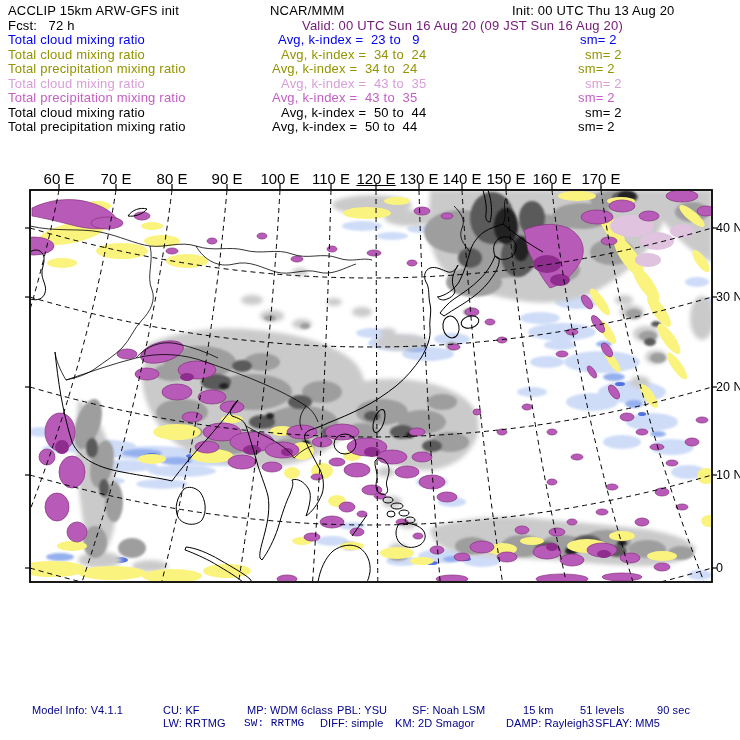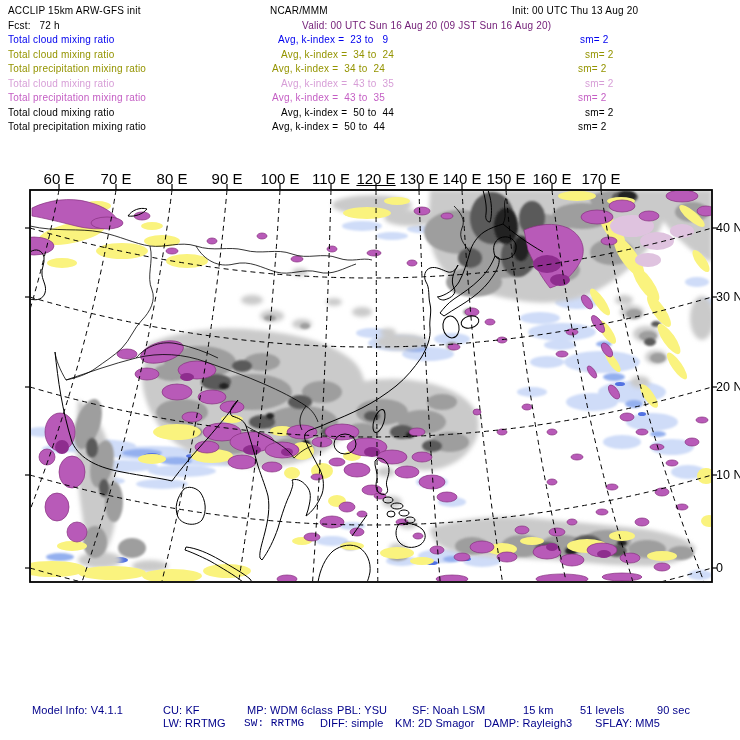--- a/index.html
+++ b/index.html
@@ -1,18 +1,18 @@
 <!DOCTYPE html>
 <html><head>
 <meta charset="utf-8">
 <style>
   html,body { margin:0; padding:0; background:#fff; }
   .page { position:relative; width:740px; height:740px; background:#ffffff;
           font-family:"Liberation Sans", sans-serif; overflow:hidden; }
-  .htext { position:absolute; font-size:10px; letter-spacing:0.2px; white-space:pre; line-height:14px; }
+  .htext { position:absolute; font-size:13px; letter-spacing:0.2px; white-space:pre; line-height:14px; }
   .toplabel { position:absolute; top:170px; transform:translateX(-50%); font-size:15px; color:#000; white-space:pre; }
   .rightlabel { position:absolute; left:716px; font-size:12.5px; color:#000; white-space:pre; }
   .ftext { position:absolute; font-size:11px; letter-spacing:0.1px; white-space:pre; line-height:11px; }
 </style>
 </head>
 <body>
 
 <div class="page">
 
   <div>
@@ -70,21 +70,21 @@
       <span class="ftext" style="left: 247px; top: 705px; color: rgb(0, 0, 138);">MP: WDM 6class</span>
       <span class="ftext" style="left: 337px; top: 705px; color: rgb(0, 0, 138);">PBL: YSU</span>
       <span class="ftext" style="left: 412px; top: 705px; color: rgb(0, 0, 138);">SF: Noah LSM</span>
       <span class="ftext" style="left: 523px; top: 705px; color: rgb(0, 0, 138);">15 km</span>
       <span class="ftext" style="left: 580px; top: 705px; color: rgb(0, 0, 138);">51 levels</span>
       <span class="ftext" style="left: 657px; top: 705px; color: rgb(0, 0, 138);">90 sec</span>
       <span class="ftext" style="left: 163px; top: 718px; color: rgb(0, 0, 138);">LW: RRTMG</span>
       <span class="ftext" style="left: 244px; top: 718px; color: rgb(0, 0, 138); font-family: Liberation Mono, monospace;">SW: RRTMG</span>
       <span class="ftext" style="left: 320px; top: 718px; color: rgb(0, 0, 138);">DIFF: simple</span>
       <span class="ftext" style="left: 395px; top: 718px; color: rgb(0, 0, 138);">KM: 2D Smagor</span>
-      <span class="ftext" style="left: 484px; top: 718px; color: rgb(0, 0, 138);">DAMP: Rayleigh3</span>
+      <span class="ftext" style="left: 506px; top: 718px; color: rgb(0, 0, 138);">DAMP: Rayleigh3</span>
       <span class="ftext" style="left: 595px; top: 718px; color: rgb(0, 0, 138); text-align: right;">SFLAY: MM5</span>
     </div>
 
   <svg width="740" height="740" viewBox="0 0 740 740" style="position:absolute;left:0;top:0;">
     <defs>
       <clipPath id="mapclip">
           <rect x="31" y="191" width="680" height="390"></rect>
         </clipPath>
       <filter id="b2" x="-20%" y="-20%" width="140%" height="140%">
           <feGaussianBlur stdDeviation="2"></feGaussianBlur>

